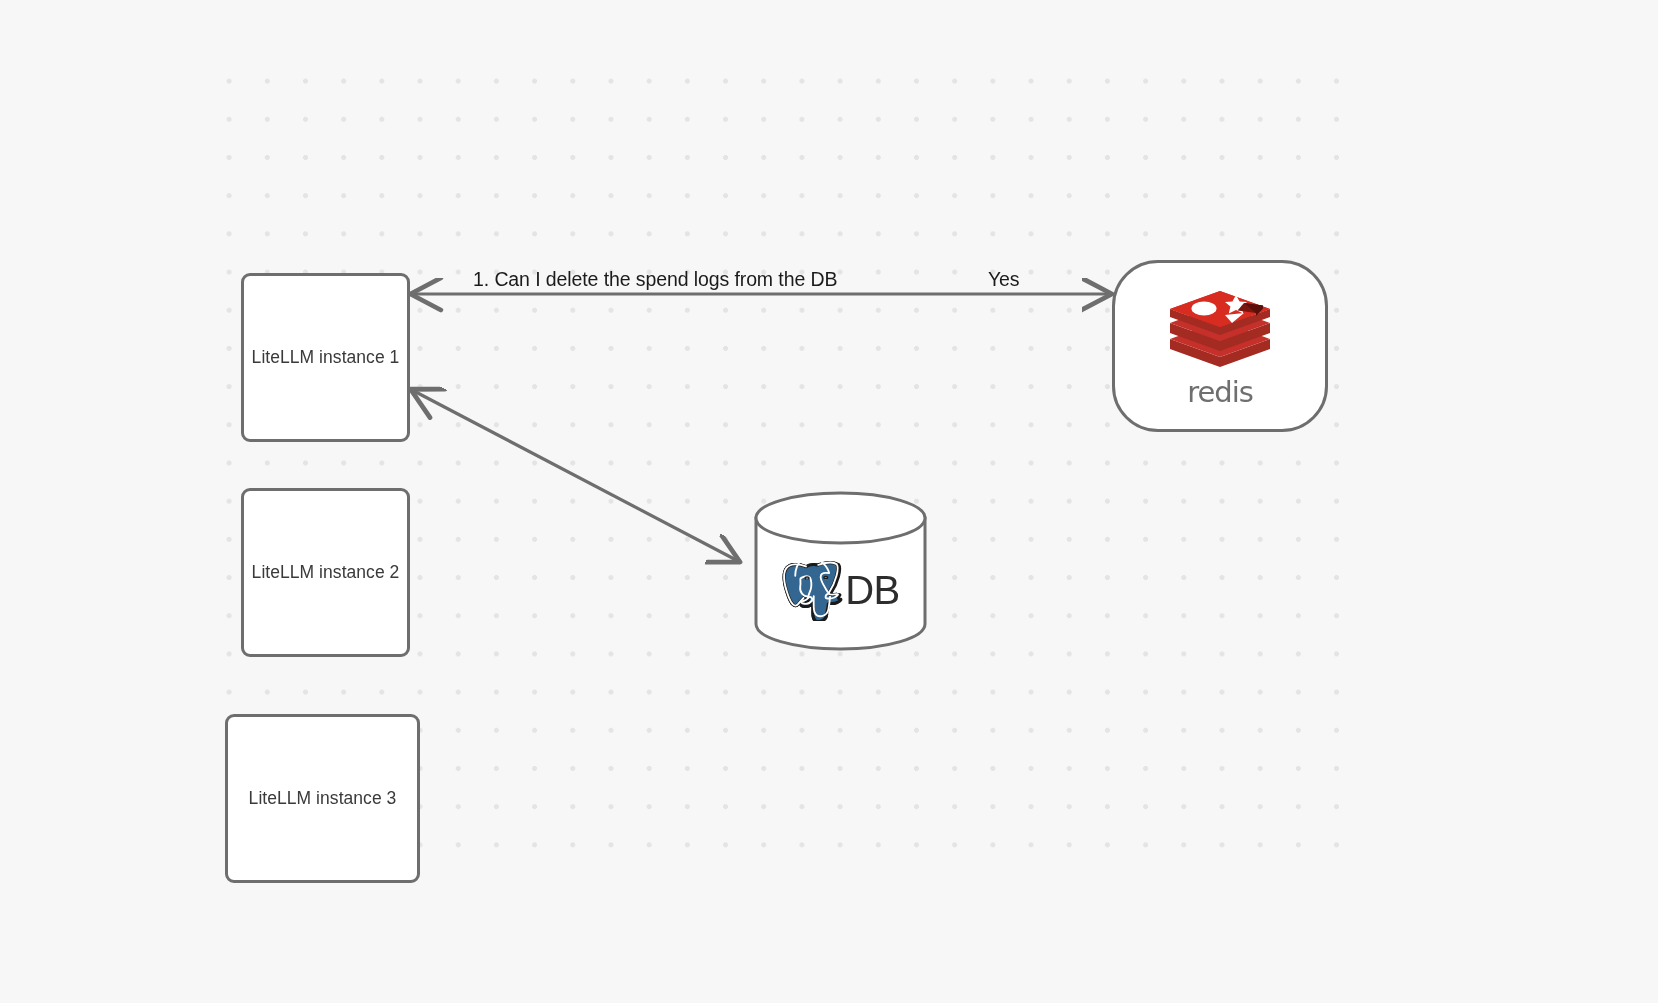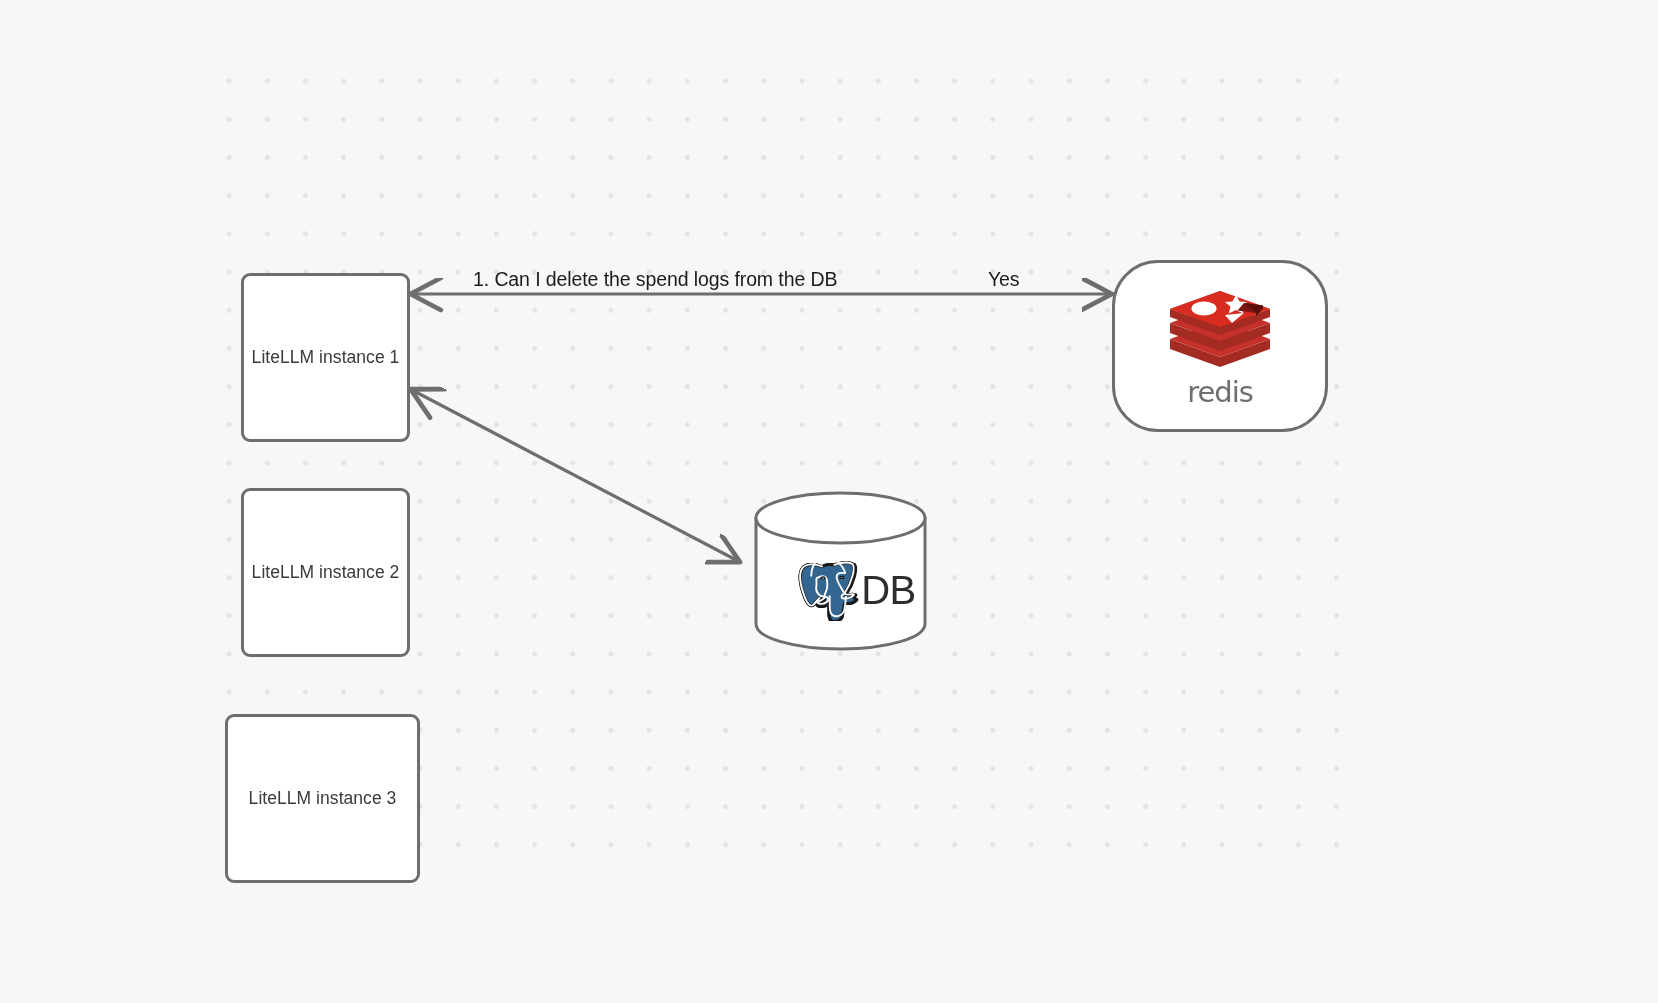--- a/index.html
+++ b/index.html
@@ -101,21 +101,21 @@
     top: 490px;
     width: 175px;
     height: 162px;
   }
   #db-node svg.cyl {
     position: absolute;
     left: 0; top: 0;
   }
   #db-inner {
     position: absolute;
-    left: 16px;
+    left: 0;
     top: 50px;
     width: 175px;
     height: 100px;
     display: flex;
     align-items: center;
     justify-content: center;
     gap: 2px;
   }
   .db-text {
     font-size: 40px;

